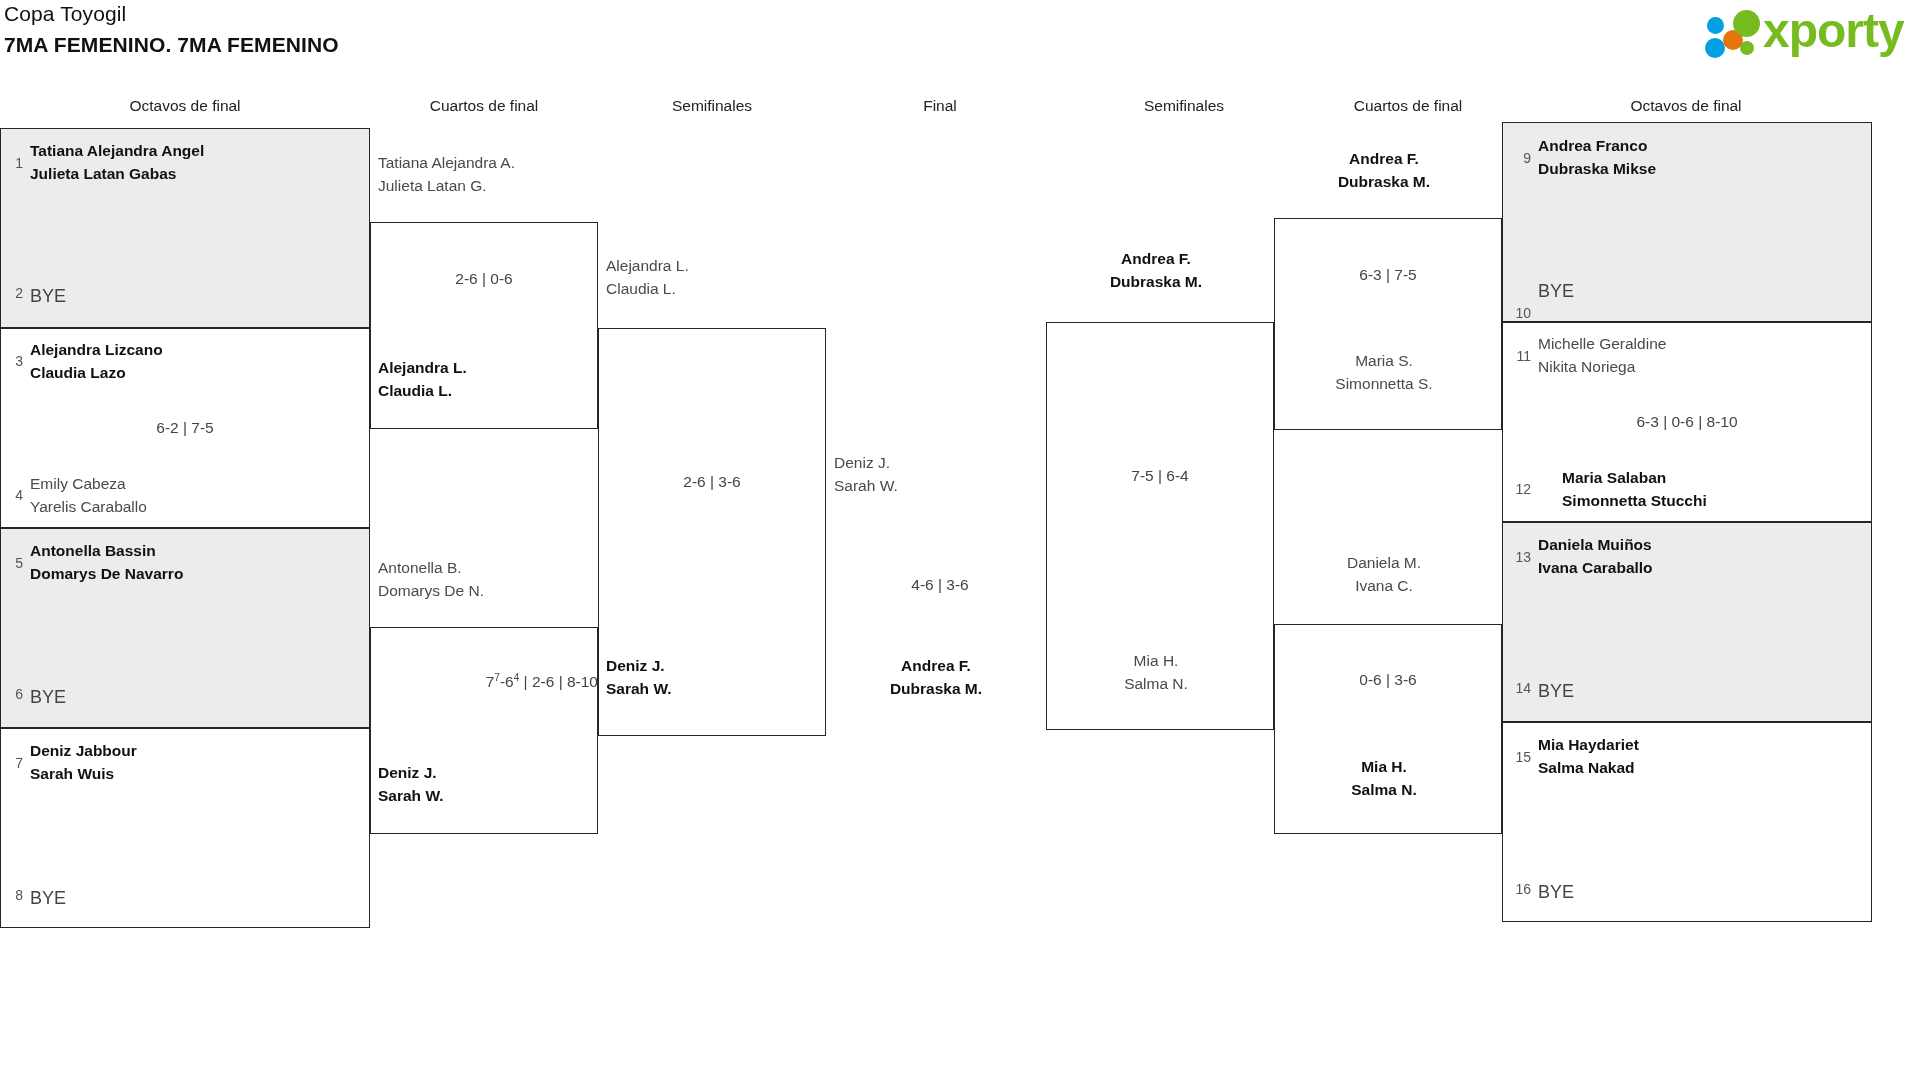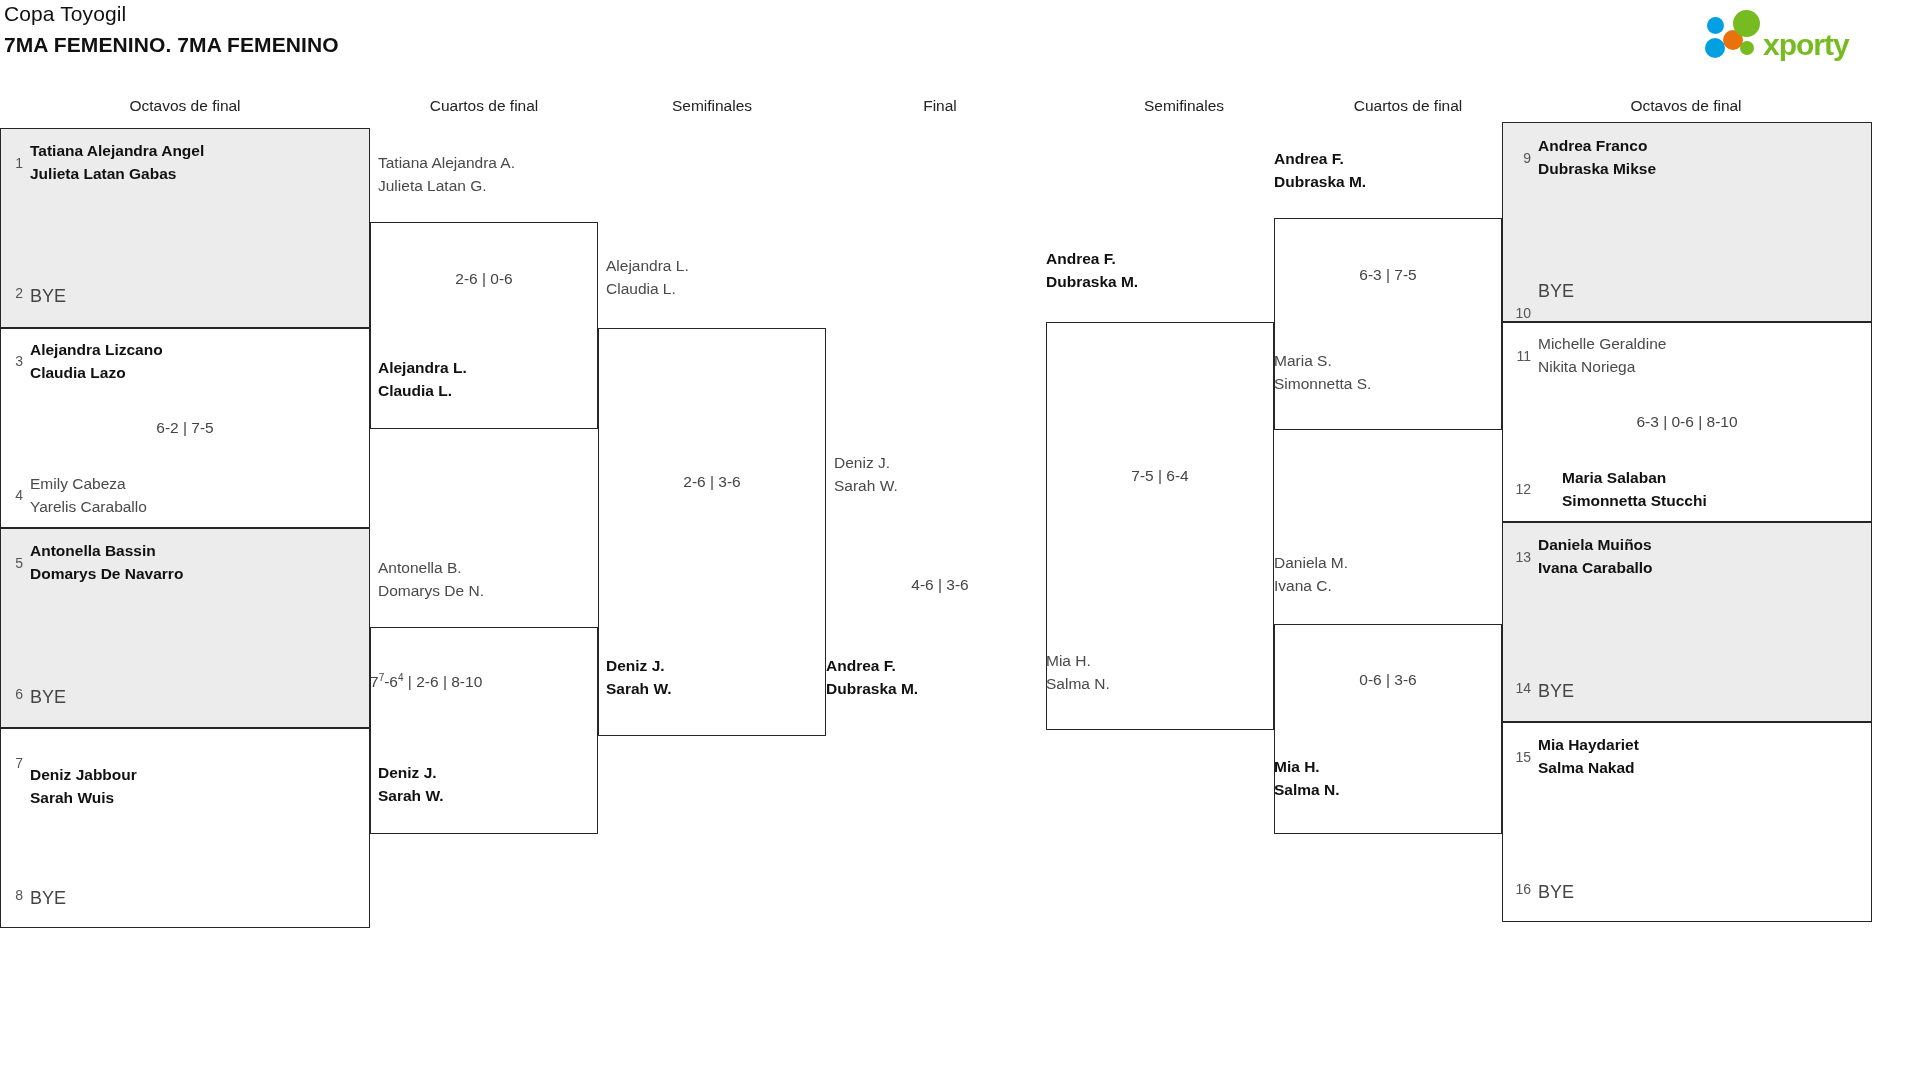--- a/index.html
+++ b/index.html
@@ -19,22 +19,22 @@
   }
   .hdr-sub {
     position: absolute; left: 4px; top: 33px;
     font-size: 21px; font-weight: 600; color: #111; letter-spacing: .1px;
   }
 
   
   .logo { position: absolute; left: 1703px; top: 5px; width: 200px; height: 52px; }
   .logo .dot { position: absolute; border-radius: 50%; }
   .logo .wordmark {
-    position: absolute; left: 60px; top: 16px;
-    font-size: 30px; font-weight: 700; color: #76bc21;
+    position: absolute; left: 60px; top: 2px;
+    font-size: 48px; font-weight: 700; color: #76bc21;
     letter-spacing: -1px; line-height: 48px;
   }
 
   
   .round-label {
     position: absolute; top: 97px;
     font-size: 15.5px; color: #222; text-align: center;
     white-space: nowrap; font-weight: 400;
   }
 
@@ -54,21 +54,21 @@
 
   
   .team {
     position: absolute;
     font-size: 15.5px; line-height: 22.5px;
     white-space: nowrap;
   }
   .team.win   { font-weight: 700; color: #111; }
   .team.lose  { font-weight: 400; color: #4a4a4a; }
   .team.bye   { font-weight: 400; color: #444; font-size: 18px; }
-  .team.right { text-align: left; }
+  .team.right { text-align: center; }
 
   
   .score {
     position: absolute;
     font-size: 15.5px; color: #444; white-space: nowrap;
   }
   .score sup { font-size: 10px; vertical-align: super; line-height: 0; }
 </style>
 </head>
 <body>
@@ -121,21 +121,21 @@
   <div class="seed" style="left:-3px; top:555px;">5</div>
   <div class="team win" style="left:30px; top:540px;">
     <div>Antonella Bassin</div>
     <div>Domarys De Navarro</div>
   </div>
   <div class="seed" style="left:-3px; top:686px;">6</div>
   <div class="team bye" style="left:30px; top:686px;">BYE</div>
 
   <div class="box" style="left:0px; top:728px; width:370px; height:200px;"></div>
   <div class="seed" style="left:-3px; top:755px;">7</div>
-  <div class="team win" style="left:30px; top:740px;margin-top:24px;">
+  <div class="team win" style="left:30px; top:740px;">
     <div>Deniz Jabbour</div>
     <div>Sarah Wuis</div>
   </div>
   <div class="seed" style="left:-3px; top:887px;">8</div>
   <div class="team bye" style="left:30px; top:887px;">BYE</div>
 
   <div class="team lose" style="left:378px; top:152px;">
     <div>Tatiana Alejandra A.</div>
     <div>Julieta Latan G.</div>
   </div>
@@ -146,21 +146,21 @@
     <div>Alejandra L.</div>
     <div>Claudia L.</div>
   </div>
 
   <div class="team lose" style="left:378px; top:557px;">
     <div>Antonella B.</div>
     <div>Domarys De N.</div>
   </div>
 
   <div class="box" style="left:370px; top:627px; width:228px; height:207px;"></div>
-  <div class="score" style="left:370px; top:673px; width:228px; text-align:left;">
+  <div class="score" style="left:370px; top:673px; width:228px; text-align:right;">
     <span>7<sup>7</sup>-6<sup>4</sup> | 2-6 | 8-10</span>
   </div>
   <div class="team win" style="left:378px; top:762px;">
     <div>Deniz J.</div>
     <div>Sarah W.</div>
   </div>
 
   <div class="team lose" style="left:606px; top:255px;">
     <div>Alejandra L.</div>
     <div>Claudia L.</div>

